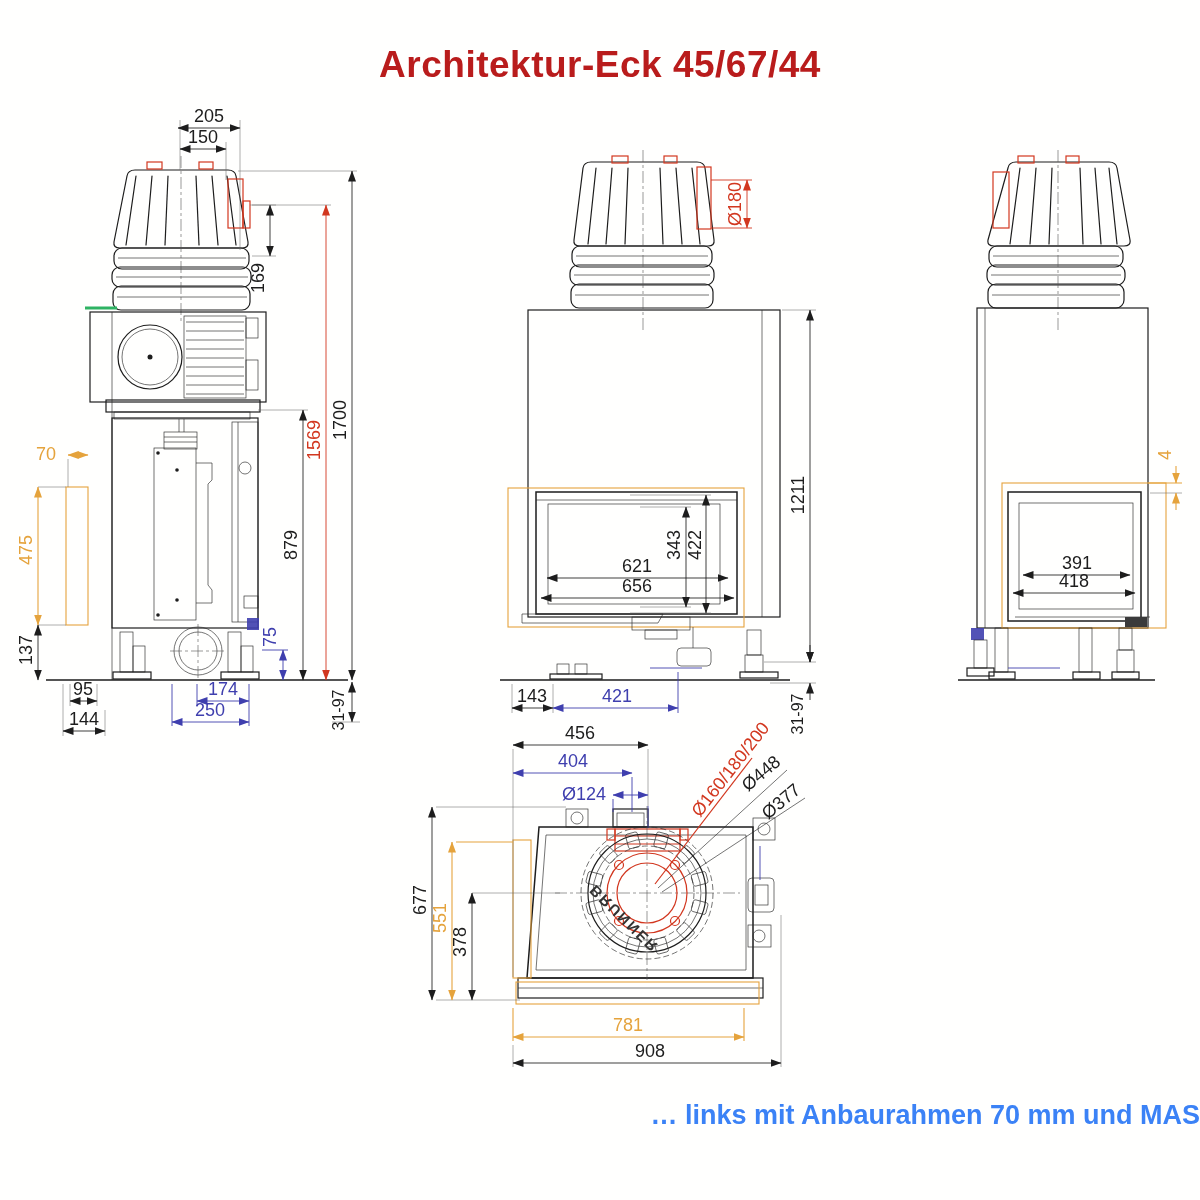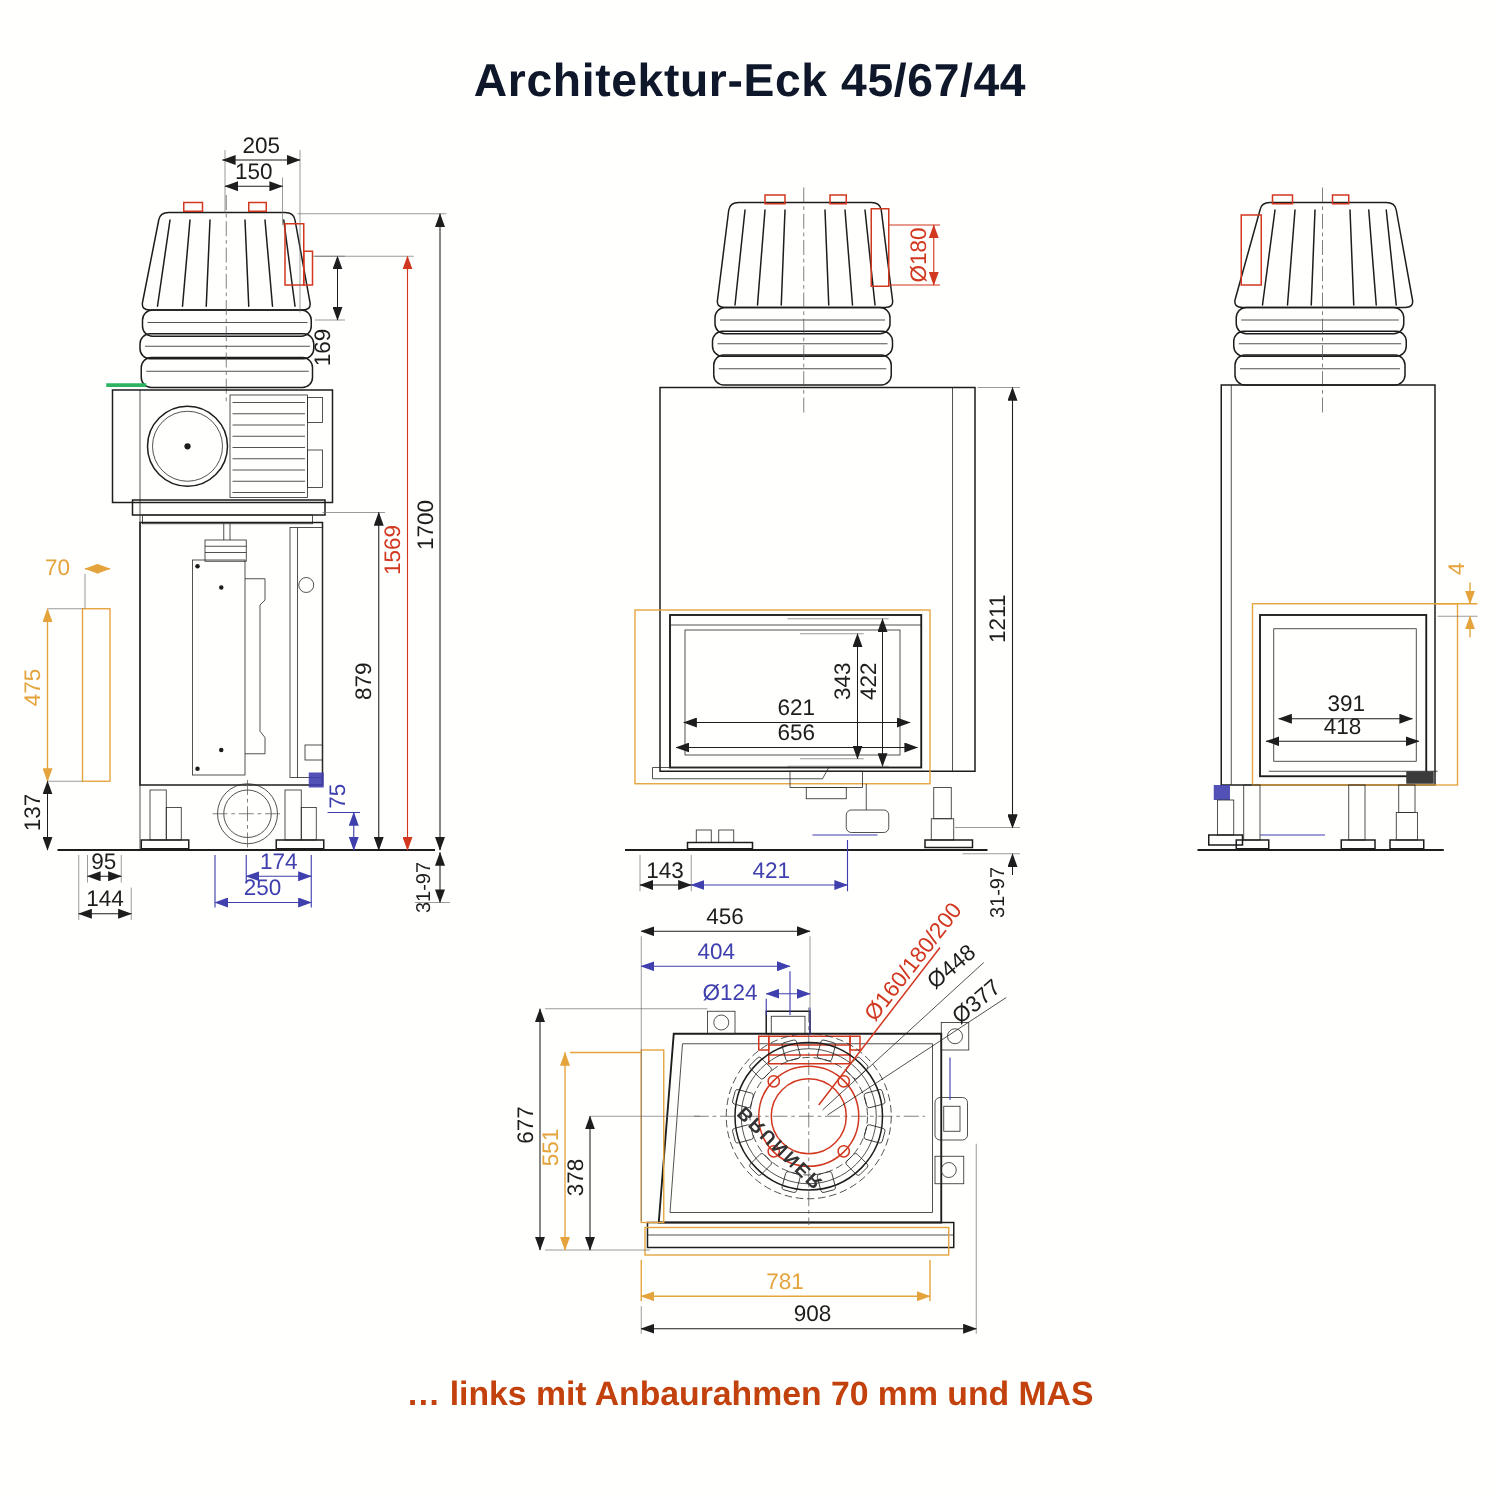--- a/index.html
+++ b/index.html
@@ -1,21 +1,21 @@
 <!DOCTYPE html>
 <html><head>
 <meta charset="utf-8">
 <style>
   html,body{margin:0;padding:0;background:#fff;}
   .canvas{position:relative;width:1200px;height:1200px;background:#fffffe;overflow:hidden;
           font-family:"Liberation Sans", sans-serif;}
   .title{position:absolute;top:44px;left:0;width:100%;text-align:center;
-         font-size:37px;font-weight:bold;color:#0f172a;letter-spacing:.5px;}
-  .caption{position:absolute;top:1100px;left:0;width:100%;text-align:center;
-           font-size:27px;font-weight:bold;color:#c2410c;}
+         font-size:37px;font-weight:bold;color:#b91c1c;letter-spacing:.5px;}
+  .caption{position:absolute;top:1100px;left:0;width:100%;text-align:right;
+           font-size:27px;font-weight:bold;color:#3b82f6;}
   svg{position:absolute;top:0;left:0;}
   
   .ln{stroke:#1d1d1d;stroke-width:1.2;fill:none;}
   .lnb{stroke:#1d1d1d;stroke-width:1.5;fill:none;}
   .lt{stroke:#2a2a2a;stroke-width:0.65;fill:none;}
   .dim{stroke:#1d1d1d;stroke-width:0.85;fill:none;}
   .ext{stroke:#6d6d6d;stroke-width:0.55;fill:none;}
   .dimb{stroke:#3f3fae;stroke-width:0.9;fill:none;}
   .dimo{stroke:#e5a33c;stroke-width:1.1;fill:none;}
   .dimr{stroke:#d2371f;stroke-width:0.9;fill:none;}

